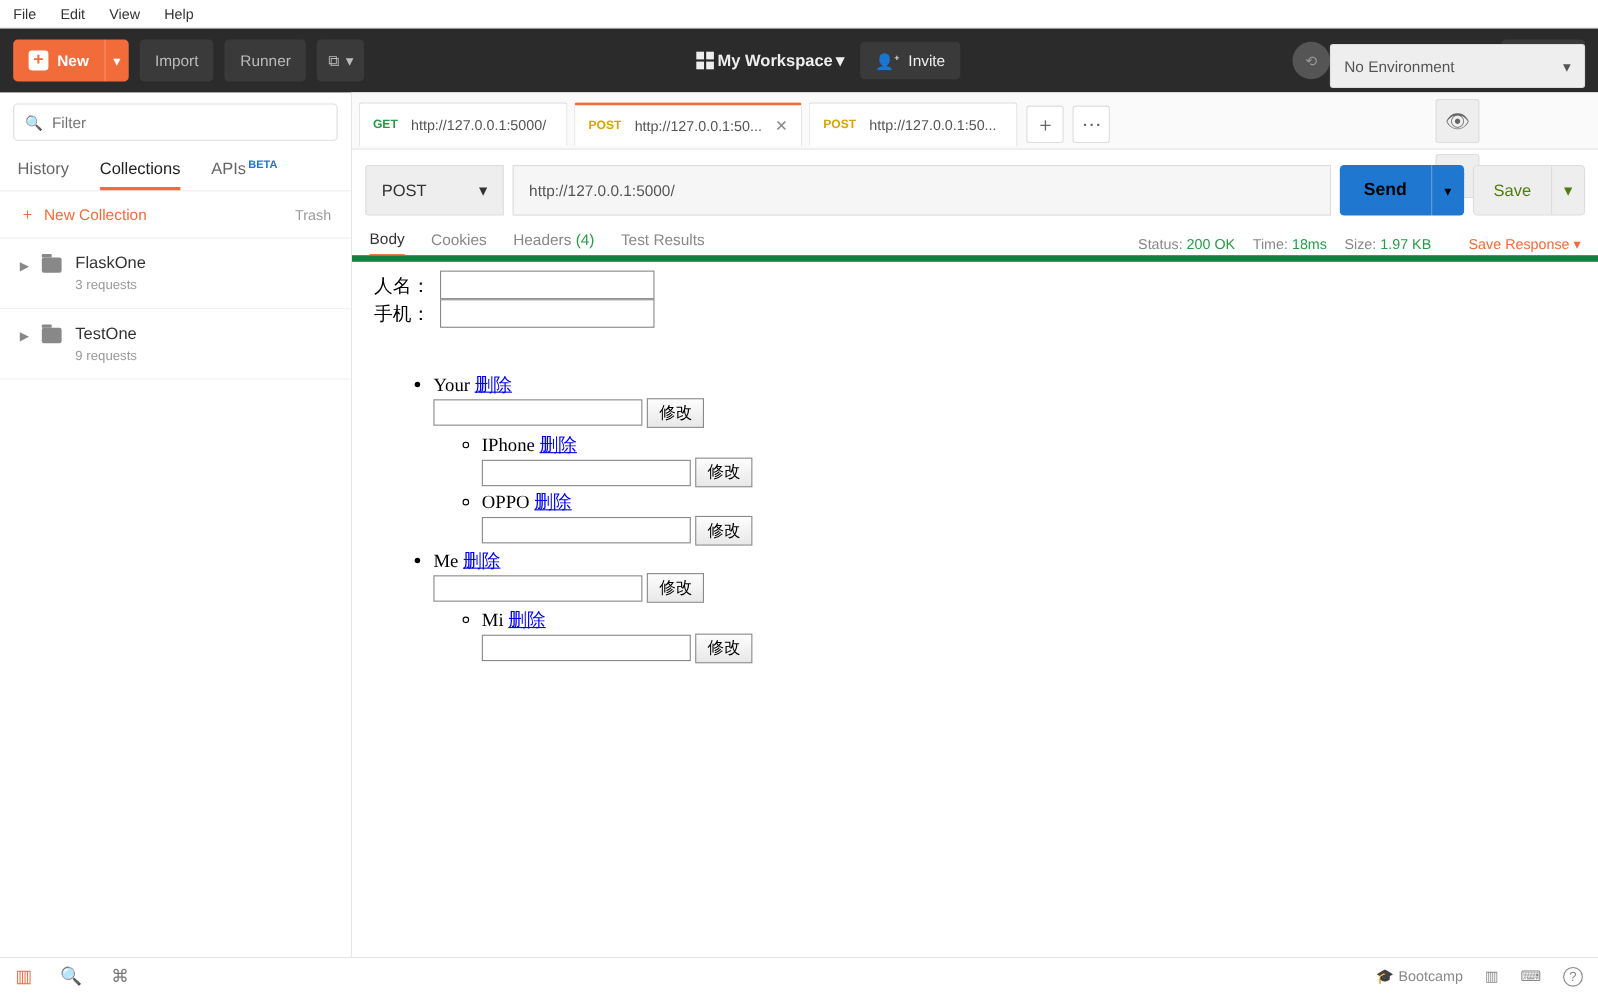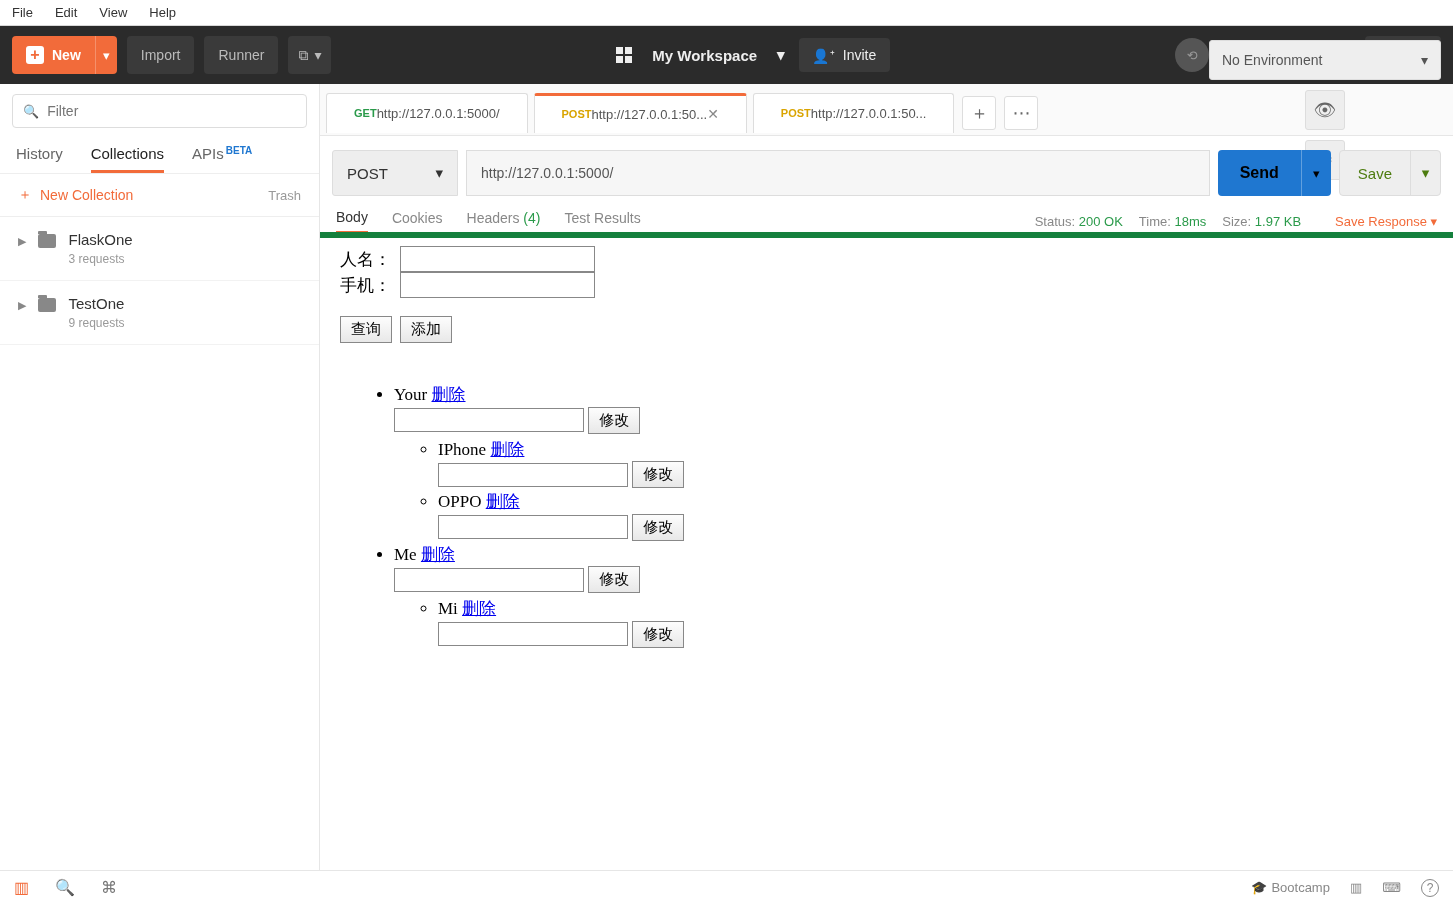--- a/index.html
+++ b/index.html
@@ -11,21 +11,21 @@
 
   
   .toolbar { height: 58px; background: #2b2b2b; display: flex; align-items: center; padding: 0 12px; color: #eee; }
   .btn-new { background: #f26b3a; color: #fff; height: 38px; display: flex; align-items: center; border-radius: 4px; }
   .btn-new-main { display: flex; align-items:center; gap:8px; padding: 0 14px; font-weight:600; font-size:14px; }
   .btn-new-caret { width: 22px; display:flex; align-items:center; justify-content:center; border-left:1px solid rgba(255,255,255,0.25); height:100%; }
   .plus-box { width:18px; height:18px; background:#fff; border-radius:3px; display:flex; align-items:center; justify-content:center; color:#f26b3a; font-weight:bold; font-size:16px; line-height:1; }
   .tbtn { background:#3a3a3a; color:#bbb; height:38px; padding:0 14px; border-radius:4px; margin-left:10px; display:flex; align-items:center; font-size:14px; }
   .tbtn.icononly { padding:0 10px; gap:6px; }
   .toolbar-center { margin-left:auto; display:flex; align-items:center; gap:14px; }
-  .ws-label { font-size:15px; font-weight:600; display:flex; align-items:center; gap:20px; }
+  .ws-label { font-size:15px; font-weight:600; display:flex; align-items:center; gap:3px; }
   .grid-icon { width:16px; height:16px; display:grid; grid-template-columns:1fr 1fr; grid-template-rows:1fr 1fr; gap:2px; }
   .grid-icon span { background:#eee; }
   .invite-btn { background:#3a3a3a; border-radius:4px; height:34px; padding:0 14px; display:flex; align-items:center; gap:8px; font-size:14px; }
   .toolbar-right { margin-left:auto; display:flex; align-items:center; gap:20px; color:#999; }
   .circle-icon { width:34px; height:34px; border-radius:50%; background:#555; display:flex; align-items:center; justify-content:center; }
   .signin { background:#3a3a3a; padding:0 16px; height:38px; display:flex; align-items:center; border-radius:4px; color:#eee; font-size:14px; }
 
   .mainrow { display:flex; height: calc(904px - 26px - 58px - 34px); }
 
   
@@ -43,21 +43,21 @@
   .coll-item { display:flex; align-items:flex-start; gap:12px; padding:14px 18px; border-bottom:1px solid #f2f2f2; }
   .caret { color:#888; font-size:11px; margin-top:4px; }
   .folder { width:18px; height:14px; background:#888; border-radius:2px; margin-top:3px; position:relative; }
   .folder::before { content:""; position:absolute; top:-3px; left:0; width:9px; height:3px; background:#888; border-radius:1px 1px 0 0; }
   .coll-title { font-size:15px; color:#333; }
   .coll-sub { font-size:12px; color:#999; margin-top:4px; }
 
   
   .content { flex:1; display:flex; flex-direction:column; position:relative; }
   .tabsrow { display:flex; align-items:center; border-bottom:1px solid #e6e6e6; background:#fafafa; height:52px; }
-  .req-tab { height:40px; margin:6px 0 0 6px; border:1px solid #ddd; border-bottom:none; background:#fff; display:flex; align-items:center; padding:0 27px; gap:0; font-size:13px; color:#555; position:relative; min-width:190px; border-radius:3px 3px 0 0; }
+  .req-tab { height:40px; margin:6px 0 0 6px; border:1px solid #ddd; border-bottom:none; background:#fff; display:flex; align-items:center; padding:0 12px; gap:12px; font-size:13px; color:#555; position:relative; min-width:190px; border-radius:3px 3px 0 0; }
   .req-tab.active { border-top:3px solid #f26b3a; }
   .method-get { color:#2a9a4a; font-weight:700; font-size:11px; }
   .method-post { color:#d9a400; font-weight:700; font-size:11px; }
   .tab-close { color:#888; font-size:14px; margin-left:auto; }
   .tab-btn { width:34px; height:34px; border:1px solid #ddd; display:flex;align-items:center;justify-content:center; margin:6px 0 0 8px; background:#fff; border-radius:3px; color:#666; font-size:18px; }
   .rightpanel { margin-left:auto; display:flex; align-items:center; gap:10px; padding-right:12px;flex-direction:column; }
   .env-select { width:232px; height:40px; background:#eee; border:1px solid #ddd; display:flex; align-items:center; justify-content:space-between; padding:0 12px; font-size:14px; color:#555; border-radius:3px; }
   .sq-btn { width:40px; height:40px; background:#eee; border:1px solid #ddd; display:flex;align-items:center;justify-content:center; color:#666; border-radius:3px; font-size:18px; }
 
   .reqrow { display:flex; align-items:center; gap:8px; padding:14px 12px; }
@@ -255,24 +255,20 @@
 
 
     <div class="preview-body">
       <div class="formrow">
         <label>人名：</label>
         <input type="text" class="txt" style="">
       </div>
       <div class="formrow">
         <label>手机：</label>
         <input type="text" class="txt" style="">
-      </div>
-      <div class="btnrow">
-        <button class="nbtn">查询</button>
-        <button class="nbtn">添加</button>
       </div>
       <ul>
         <li>
           <span>Your</span>
           <a href="#">删除</a><br>
           <input type="text" class="li-input" style="">
           <button class="nbtn">修改</button>
           <ul>
             <li>
               <span>IPhone</span>

